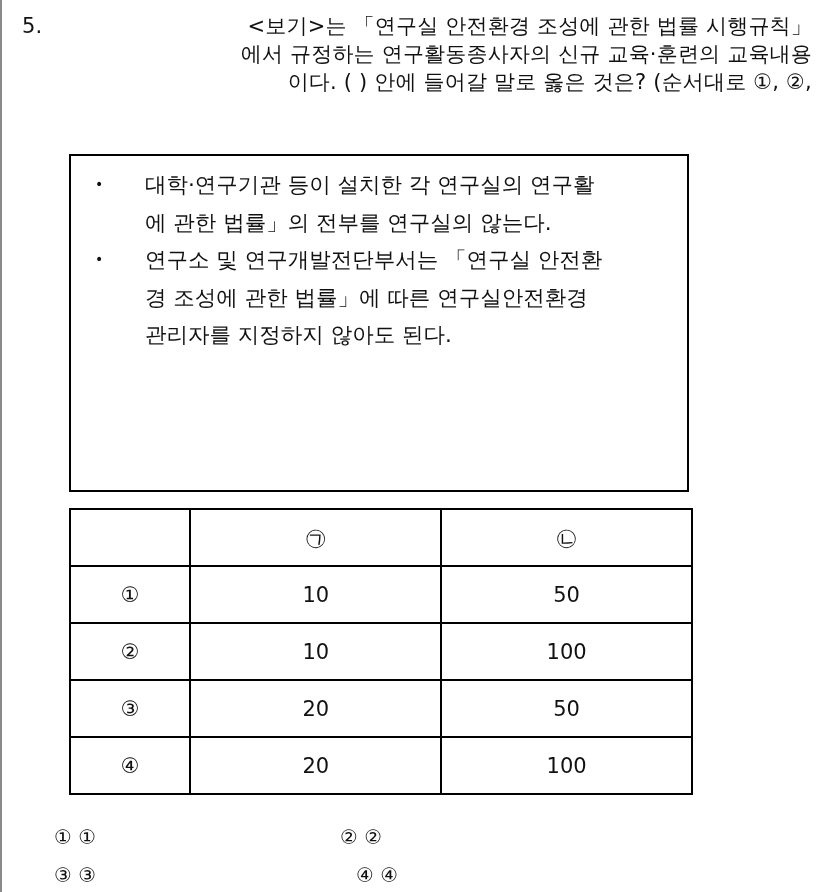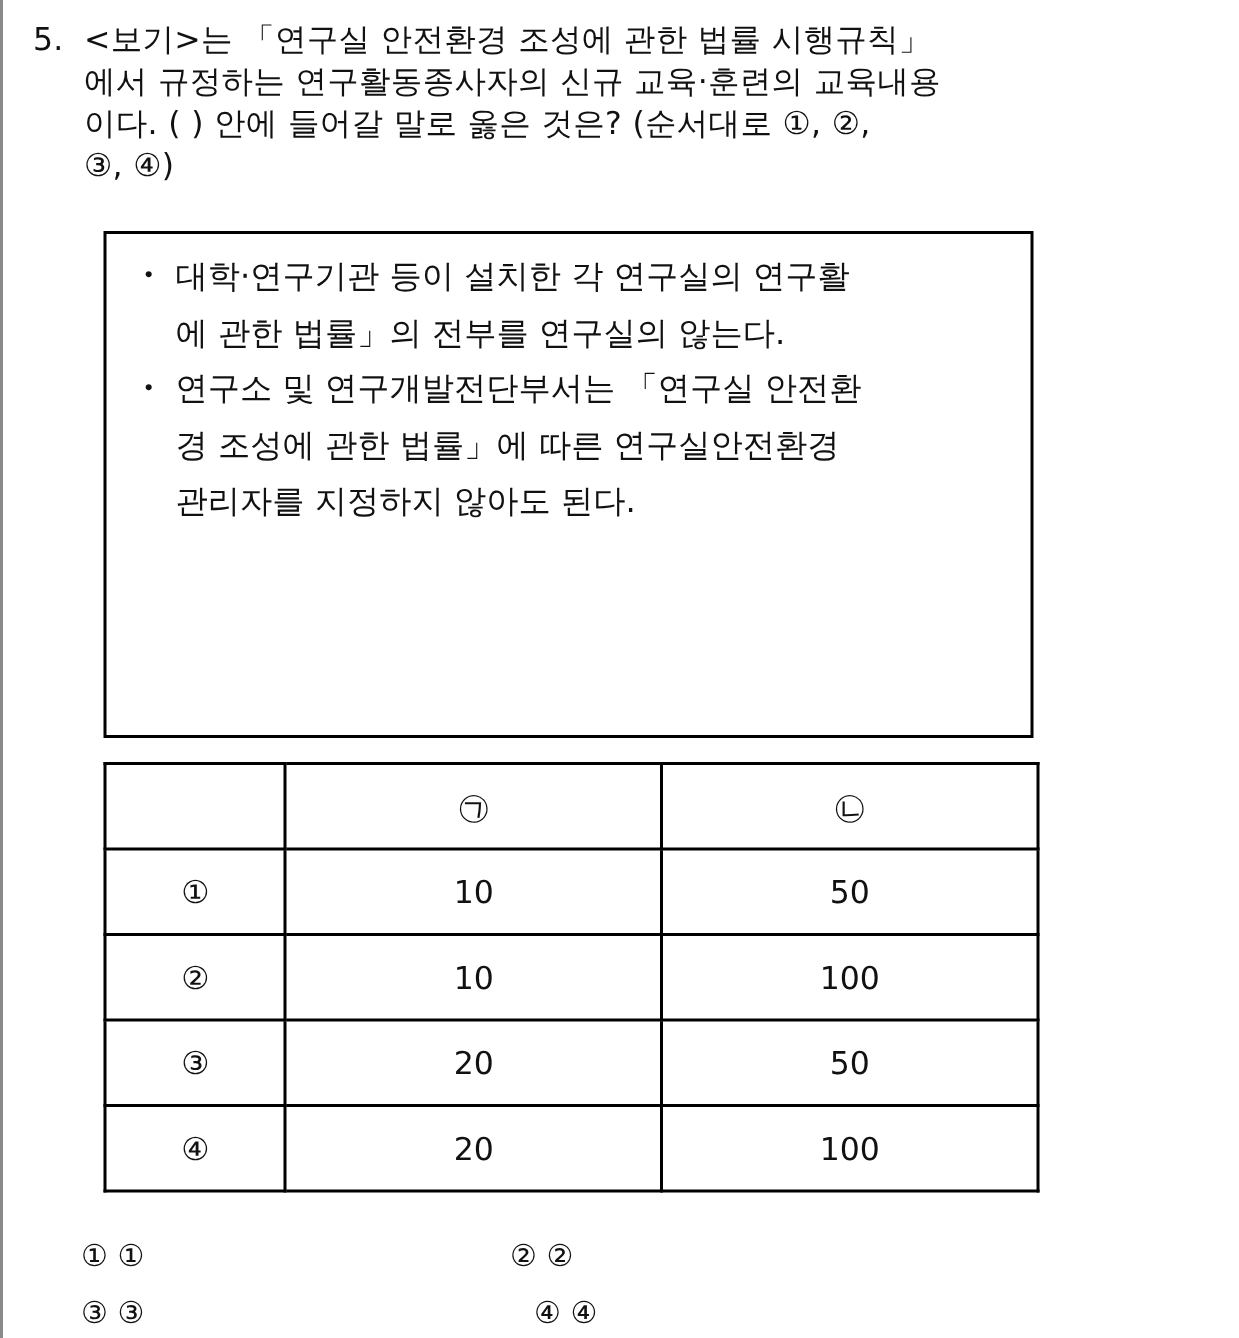--- a/index.html
+++ b/index.html
@@ -11,34 +11,34 @@
     .left-rule {
       position: absolute; left: 0; top: 0; width: 2px; height: 892px;
       background: #8a8a8a;
     }
     .question {
       position: absolute; left: 22px; top: 12px; width: 790px;
       font-size: 21px; line-height: 28px; letter-spacing: 0.2px;
     }
     .question .num { position: absolute; left: 0; top: 0; }
     .question .body { margin-left: 34px; }
-    .question .line { display: block; white-space: nowrap; }
+    .question .line { display: block; white-space: nowrap; text-align: right; }
 
     .bogi {
       position: absolute; left: 69px; top: 154px; width: 620px; height: 338px;
       border: 2px solid #000; box-sizing: border-box;
       font-size: 21.5px; line-height: 37.5px;
       font-family: "DejaVu Sans", sans-serif;
       padding: 10px 0 0 0;
     }
     .bullet-item { position: relative; padding-left: 46px; }
     .bullet-item .dot {
       position: absolute; left: 24px; top: 0; font-size: 14px;
     }
-    .bullet-item .line { display: block; white-space: nowrap; }
+    .bullet-item .line { display: block; white-space: nowrap; margin-left: 28px; }
 
     table.answers {
       position: absolute; left: 69px; top: 508px;
       width: 624px; height: 286px;
       border-collapse: collapse;
       font-size: 21px;
       font-family: "DejaVu Sans", sans-serif;
     }
     table.answers td {
       border: 2px solid #000; text-align: center; vertical-align: middle;
@@ -61,21 +61,20 @@
 <body>
 
 <div class="left-rule"></div>
 
 <div class="question">
   <span class="num">5.</span>
   <div class="body">
     <span class="line">&lt;보기&gt;는 「연구실 안전환경 조성에 관한 법률 시행규칙」</span>
     <span class="line">에서 규정하는 연구활동종사자의 신규 교육·훈련의 교육내용</span>
     <span class="line">이다. ( ) 안에 들어갈 말로 옳은 것은? (순서대로 ①, ②,</span>
-    <span class="line">③, ④)</span>
   </div>
 </div>
 
 <div class="bogi">
   <div class="bullet-item">
     <span class="dot">•</span>
     <span class="line">대학·연구기관 등이 설치한 각 연구실의 연구활</span>
     <span class="line">에 관한 법률」의 전부를 연구실의 않는다.</span>
   </div>
   <div class="bullet-item">

